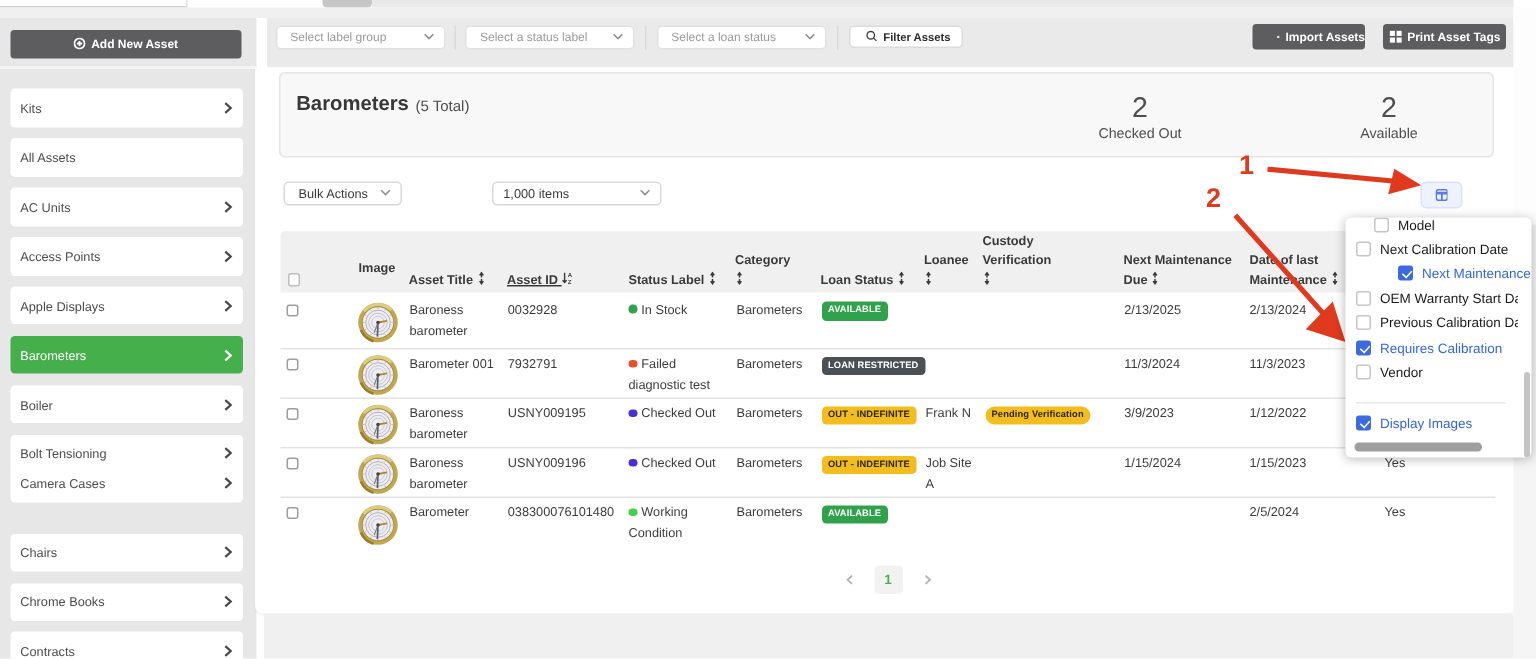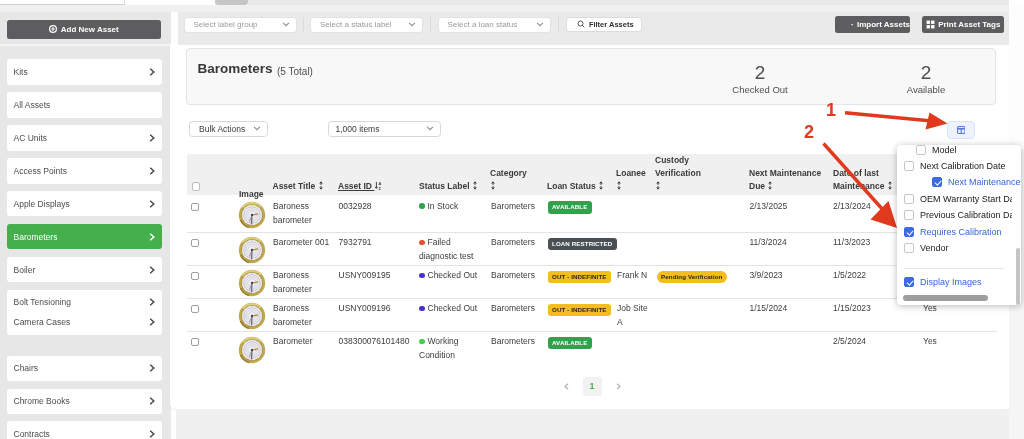--- a/index.html
+++ b/index.html
@@ -130,21 +130,21 @@
     </svg></div>
 <div class="abs" style="left:947px;top:120.5px;width:28px;height:18px;background:#edf2fd;border:1px solid #d8e2fa;border-radius:4px;display:flex;align-items:center;justify-content:center;">
     <svg width="8.5" height="8" viewBox="0 0 17 16">
       <rect x="1" y="1" width="15" height="14" rx="3" fill="none" stroke="#5b79e8" stroke-width="2.2"></rect>
       <path d="M1 5.5 h15" stroke="#5b79e8" stroke-width="3.4"></path>
       <path d="M8.5 5.5 V15" stroke="#5b79e8" stroke-width="2.4"></path>
     </svg>
   </div>
 <div class="abs" style="left:186.5px;top:153.5px;width:810px;height:41.5px;background:#f0f0f0;border-radius:3px 3px 0 0;"></div>
 <div class="abs" style="left:191.5px;top:182px;width:8.5px;height:8.5px;background:#fff;border:1px solid #bdbdbd;border-radius:2px;"></div>
-<div class="hdr" style="left:239px;top:188px;text-align:center;">Image</div>
+<div class="hdr" style="left:239px;top:172px;text-align:center;">Image</div>
 <div class="hdr" style="left:272.5px;top:180px;">Asset Title <svg width="6" height="9" viewBox="0 0 7 11" style="vertical-align:-1px">
       <path d="M2 3.2 L3.5 1 L5 3.2 M3.5 1.4 V4.8" stroke="#3a3a3a" stroke-width="1.2" fill="none"></path>
       <path d="M2 7.8 L3.5 10 L5 7.8 M3.5 9.6 V6.2" stroke="#3a3a3a" stroke-width="1.2" fill="none"></path>
     </svg></div>
 <div class="hdr" style="left:338px;top:180px;text-decoration:underline;">Asset ID <svg width="8" height="9" viewBox="0 0 10 11" style="vertical-align:-1px">
       <path d="M3 1 V9 M1.3 7.2 L3 9 L4.7 7.2" stroke="#3a3a3a" stroke-width="1.2" fill="none"></path>
       <text x="5.7" y="4.8" font-size="5" fill="#3a3a3a" font-family="Liberation Sans">A</text>
       <text x="5.7" y="10.6" font-size="5" fill="#3a3a3a" font-family="Liberation Sans">Z</text>
     </svg></div>
 <div class="hdr" style="left:419px;top:180px;">Status Label <svg width="6" height="9" viewBox="0 0 7 11" style="vertical-align:-1px">
@@ -274,21 +274,21 @@
     <circle cx="14" cy="14" r="1.2" fill="#44444c"></circle>
   </svg>
 <div class="cell" style="left:273px;top:268.0px;">Baroness<br>barometer</div>
 <div class="cell" style="left:338.5px;top:268.0px;">USNY009195</div>
 <div class="cell" style="left:419px;top:268.0px;"><span class="dot" style="background:#4a2fd4;"></span>Checked Out</div>
 <div class="cell" style="left:491px;top:268.0px;">Barometers</div>
 <div class="badge b-yellow" style="left:547.5px;top:270.5px;">OUT - INDEFINITE</div>
 <div class="cell" style="left:617px;top:268.0px;">Frank N</div>
 <div class="badge b-yellow" style="left:656.5px;top:270.5px;border-radius:7px;">Pending Verification</div>
 <div class="cell" style="left:749.5px;top:268.0px;">3/9/2023</div>
-<div class="cell" style="left:833px;top:268.0px;">1/5/2022</div>
+<div class="cell" style="left:833px;top:268.0px;">1/12/2022</div>
 <div class="abs" style="left:186.5px;top:331.0px;width:810px;height:1px;background:#e3e3e3;"></div>
 <div class="cb" style="left:191px;top:305.0px;"></div>
 <svg class="abs" style="left:237.5px;top:302.0px" width="28" height="28" viewBox="0 0 28 28">
     <circle cx="14" cy="14" r="13.2" fill="#bfa850"></circle>
     <path d="M4.5 6.5 A13.2 13.2 0 0 1 23 5.5" stroke="#dccc80" stroke-width="2.4" fill="none"></path>
     <path d="M2.6 19 A13.2 13.2 0 0 0 11 26.5" stroke="#9a7e2e" stroke-width="1.8" fill="none"></path>
     <circle cx="14" cy="14" r="10.8" fill="#a68c38"></circle>
     <circle cx="14" cy="14" r="10.2" fill="#eeedf1"></circle>
     <path d="M23.9 14.0 L23.0 14.0" stroke="#a39db0" stroke-width="0.5"></path>
     <path d="M22.6 18.9 L21.8 18.5" stroke="#a39db0" stroke-width="0.5"></path>

